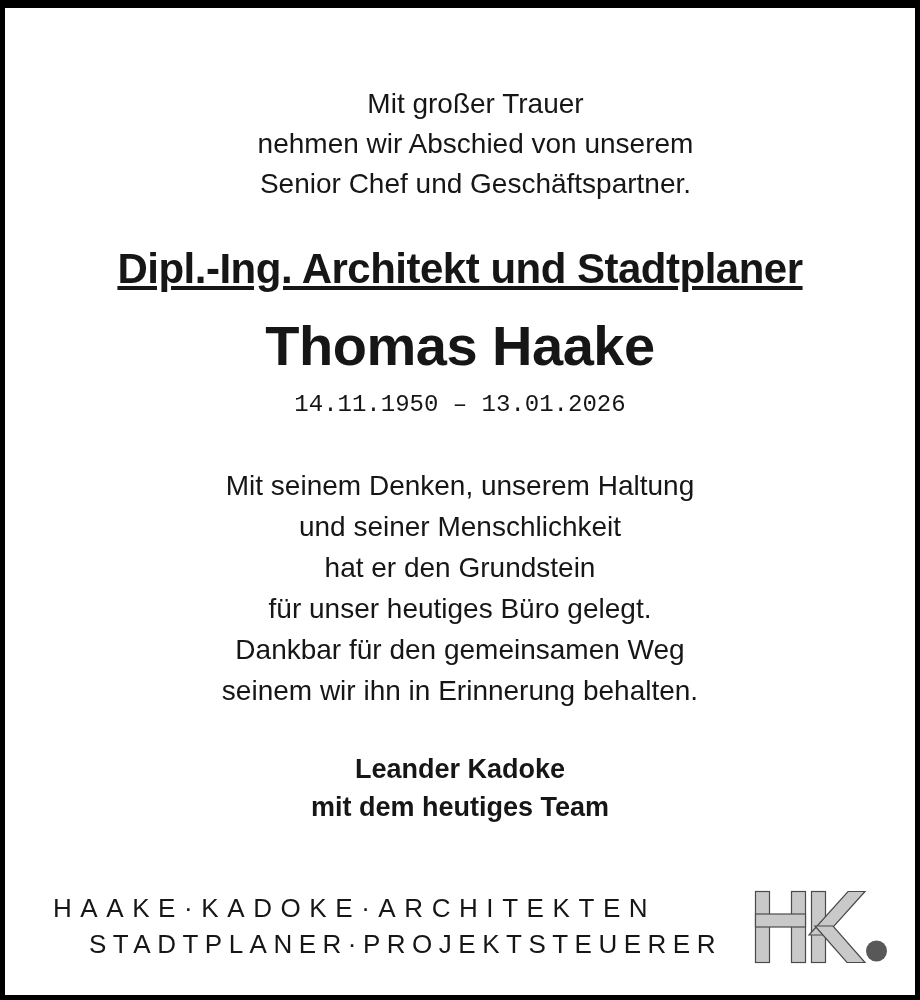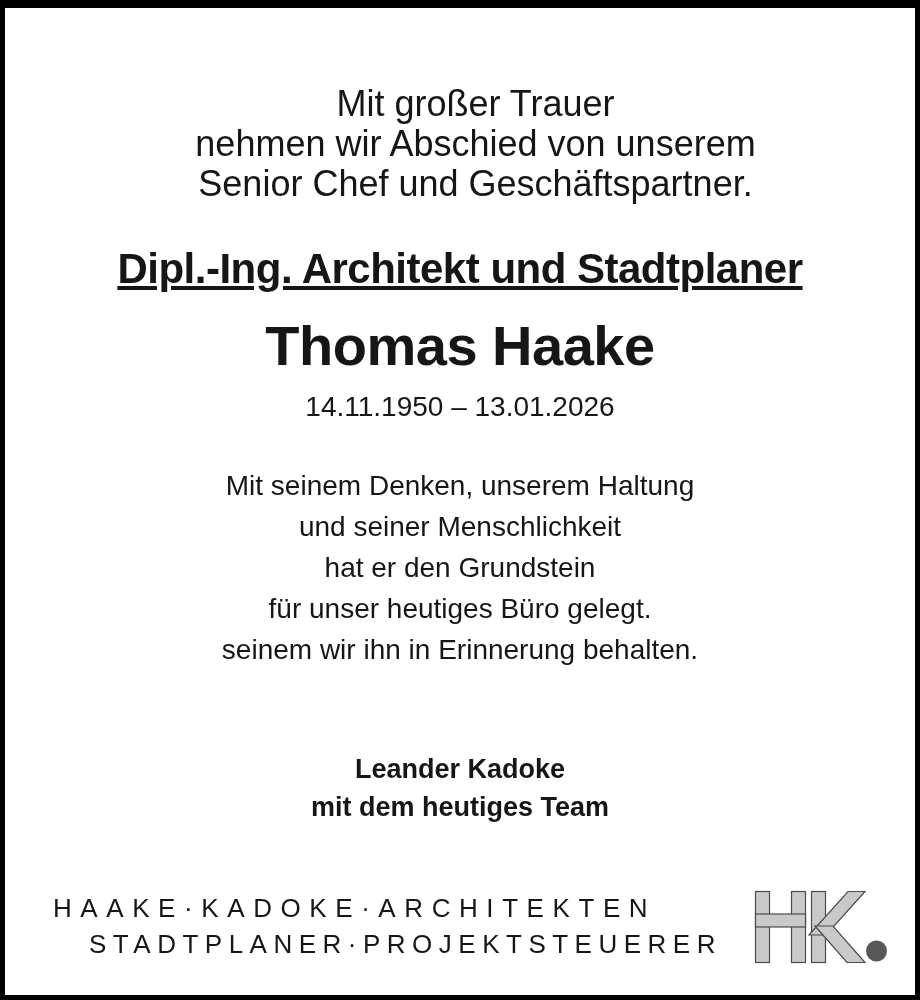--- a/index.html
+++ b/index.html
@@ -25,21 +25,21 @@
     overflow: hidden;
   }
   .centered {
     position: absolute;
     left: 0;
     right: 0;
     text-align: center;
   }
   .intro {
     top: 76px;
-    font-size: 36px;
+    font-size: 28px;
     line-height: 40px;
     font-weight: 400;
     margin-left: 31px;
   }
   .title {
     top: 237px;
     font-size: 42px;
     font-weight: 700;
     letter-spacing: -0.5px;
     margin: 0;
@@ -47,22 +47,23 @@
   }
   .name {
     top: 297px;
     font-size: 56px;
     font-weight: 700;
     letter-spacing: -0.5px;
     margin: 8px;
   }
   .dates {
     top: 383px;
-    font-size: 28px;
+    font-size: 24px;
     font-weight: 400;
+    font-family: Liberation Mono, monospace;
   }
   .body-text {
     top: 457px;
     font-size: 28px;
     line-height: 41px;
     font-weight: 400;
   }
   .signature {
     top: 742px;
     font-size: 27px;
@@ -110,20 +111,21 @@
 
   <h1 class="centered name">Thomas Haake</h1>
 
   <div class="centered dates">14.11.1950 – 13.01.2026</div>
 
   <div class="centered body-text">
     <div>Mit seinem Denken, unserem Haltung</div>
     <div>und seiner Menschlichkeit</div>
     <div>hat er den Grundstein</div>
     <div>für unser heutiges Büro gelegt.</div>
+    <div>Dankbar für den gemeinsamen Weg</div>
     <div>seinem wir ihn in Erinnerung behalten.</div>
   </div>
 
   <div class="centered signature">
     <div>Leander Kadoke</div>
     <div>mit dem heutiges Team</div>
   </div>
 
   <div class="footer-company">
     <div class="co-line1">HAAKE·KADOKE·ARCHITEKTEN</div>

